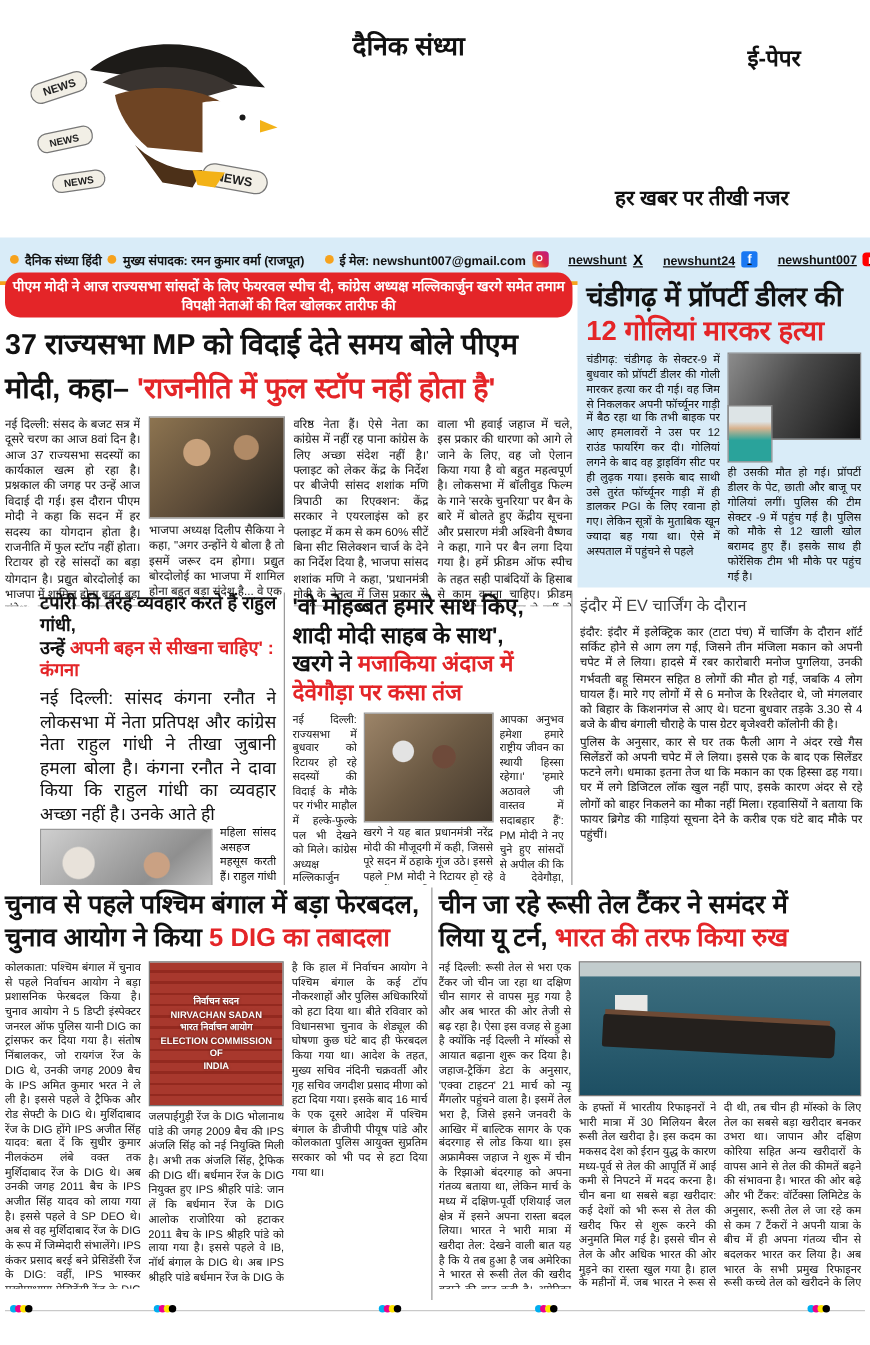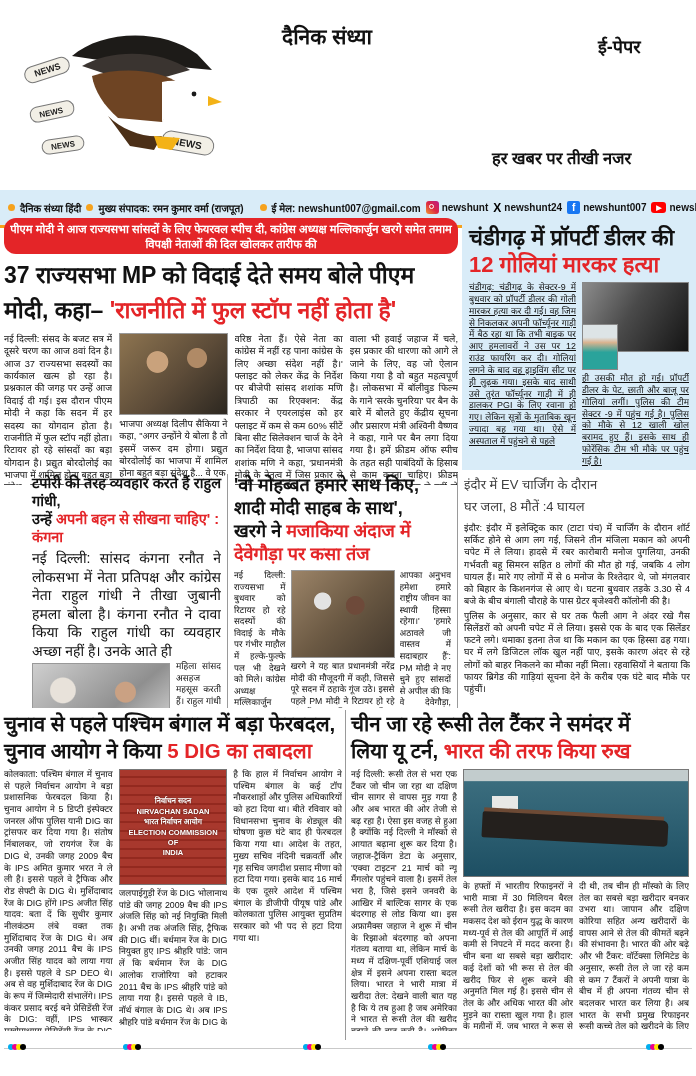--- a/index.html
+++ b/index.html
@@ -17,21 +17,21 @@
   .tagline { position:absolute; left:492px; top:146px; font-size:16.5px; font-weight:800; }
   .issue-bar { position:absolute; left:254px; top:169px; width:402px; height:21px; background:#101010; color:#fff;
                font-size:10.5px; font-weight:700; display:flex; align-items:center; justify-content:center; }
 
   
   .contact-bar { position:absolute; left:0; top:190px; width:696px; height:38px; background:#d9ecf8;
                  border-bottom:3px solid #f6a21d; display:flex; align-items:center; gap:5px; padding:0 8px;
                  font-size:10px; font-weight:700; white-space:nowrap; }
   .odot { width:7px; height:7px; border-radius:50%; background:#f6a21d; flex:0 0 auto; }
   .cdiv { width:2px; height:15px; background:#222; margin:0 3px; }
-  .soc { display:flex; align-items:center; gap:3px; }
+  .soc { display:flex; align-items:flex-end; gap:16px;text-decoration:underline; }
   .ig-icon { width:13px; height:13px; border-radius:3px; background:linear-gradient(45deg,#f09433,#dc2743,#bc1888); position:relative; }
   .ig-icon i { position:absolute; left:3px; top:3px; width:5px; height:5px; border:1.4px solid #fff; border-radius:50%; }
   .x-icon { font-weight:900; font-size:12px; color:#000; }
   .fb-icon { width:13px; height:13px; background:#1877f2; color:#fff; border-radius:2px; font-size:10px; font-weight:800;
              display:flex; align-items:center; justify-content:center; }
   .yt-icon { width:15px; height:11px; background:#f00; border-radius:3px; color:#fff; font-size:7px;
              display:flex; align-items:center; justify-content:center; }
 
   
   .body-txt { text-align:justify; font-size:9.3px; line-height:1.33; overflow:hidden; }
@@ -45,21 +45,21 @@
   .lead-body { display:flex; gap:7px; height:152px; }
   .lead-body .c { flex:1; }
   .modi-photo { width:100%; height:82px; margin-bottom:3px;
       background:radial-gradient(circle at 35% 35%, #c9a27c 0 12%, transparent 13%),
                  radial-gradient(circle at 72% 30%, #b08a66 0 10%, transparent 11%),
                  linear-gradient(135deg,#8d7450,#5c4b38 55%,#2c2720); }
 
   
   .chd { position:absolute; left:462px; top:218px; width:234px; height:252px; background:#d9ecf8; padding:6px 7px; }
   .chd h2 { font-size:22px; line-height:27px; font-weight:800; margin-bottom:4px; }
-  .chd-body { display:flex; gap:6px; height:182px;text-decoration:underline; }
+  .chd-body { display:flex; gap:6px; height:182px; }
   .chd-body .c { flex:1; font-size:8.9px; }
   .chd-photos { position:relative; width:100%; height:88px; margin-bottom:3px; }
   .chd-bw { position:absolute; right:0; top:0; width:100%; height:70px;
             background:linear-gradient(120deg,#8c8c8c,#4a4a4a 45%,#141414); border:1px solid #888; }
   .chd-portrait { position:absolute; left:0; bottom:0; width:36px; height:46px;
             background:linear-gradient(180deg,#dde4e6 28%,#d9b38f 40%,#2aa39b 62%); border:1px solid #888; }
 
   
   .middle { position:absolute; left:0; top:474px; width:696px; height:234px; display:flex; }
   .mid-art { padding:0 6px; overflow:hidden; }
@@ -224,21 +224,21 @@
         <p class="s body-txt">नई दिल्ली: राज्यसभा में बुधवार को रिटायर हो रहे सदस्यों की विदाई के मौके पर गंभीर माहौल में हल्के-फुल्के पल भी देखने को मिले। कांग्रेस अध्यक्ष मल्लिकार्जुन खरगे ने कहा कि राजनीति और सार्वजनिक जीवन में लोग कभी थकते नहीं और सच में रिटायर भी नहीं होते, क्योंकि राष्ट्र सेवा की भावना उन्हें हमेशा आगे बढ़ाती रहती है। उन्होंने पूर्व प्रधानमंत्री एचडी देवेगौड़ा के साथ अपनी लंबी दोस्ती का जिक्र करते हुए कहा कि वह उन्हें 54 साल से ज्यादा समय से जानते हैं और साथ काम किया। फिर मजाकिया अंदाज में तंज कसा, 'बाद में पता नहीं क्या हो गया, वो मोहब्बत हमारे साथ किए, शादी मोदी साहब के साथ।'</p>
         <div class="m">
           <div class="kharge-photo photo"></div>
           <p class="body-txt" style="font-size:8.7px; height:86px;">खरगे ने यह बात प्रधानमंत्री नरेंद्र मोदी की मौजूदगी में कही, जिससे पूरे सदन में ठहाके गूंज उठे। इससे पहले PM मोदी ने रिटायर हो रहे सांसदों का शुक्रिया अदा किया और संसद में उनके योगदान की सराहना की। अप्रैल से जुलाई के बीच राज्यसभा से सेवानिवृत्त हो रहे 59 सांसदों को विदाई देते हुए उन्होंने संसद को 'एक ओपन यूनिवर्सिटी' करार दिया। उन्होंने कहा, 'राजनीति में फुल स्टॉप जैसी कोई चीज नहीं होती। भविष्य आपका भी इंतजार कर रहा है, और</p>
         </div>
         <p class="s body-txt">आपका अनुभव हमेशा हमारे राष्ट्रीय जीवन का स्थायी हिस्सा रहेगा।' 'हमारे अठावले जी वास्तव में सदाबहार हैं': PM मोदी ने नए चुने हुए सांसदों से अपील की कि वे देवेगौड़ा, खड़गे और शरद पवार जैसे वरिष्ठ नेताओं से सीखें, जिन्होंने अपनी जिंदगी का आधे से ज्यादा समय संसद में लगाया है। उन्होंने केंद्रीय मंत्री रामदास अठावले का जिक्र करते हुए कहा, 'हमारे अठावले जी वास्तव में सदाबहार हैं, वह जा रहे हैं, फिर भी मुझे विश्वास है कि कोई खालीपन महसूस नहीं करेगा, वह लगातार सेवाएं देते रहेंगे।' पीएम मोदी ने इस दौरान इस बात का भी जिक्र किया कि सेवानिवृत्त हो रहे कुछ सदस्यों ने पुराने और नए संसद भवन दोनों में सेवा की।</p>
       </div>
     </article>
 
     <article class="mid-art indore">
-      <h3><span>इंदौर में EV चार्जिंग के दौरान</span><br><span>घर जला, 8 मौतें :4 घायल</span></h3>
+      <h3><span>इंदौर में EV चार्जिंग के दौरान</span><br></h3>
       <div class="body-txt">
         <p>इंदौर: इंदौर में इलेक्ट्रिक कार (टाटा पंच) में चार्जिंग के दौरान शॉर्ट सर्किट होने से आग लग गई, जिसने तीन मंजिला मकान को अपनी चपेट में ले लिया। हादसे में रबर कारोबारी मनोज पुगलिया, उनकी गर्भवती बहू सिमरन सहित 8 लोगों की मौत हो गई, जबकि 4 लोग घायल हैं। मारे गए लोगों में से 6 मनोज के रिश्तेदार थे, जो मंगलवार को बिहार के किशनगंज से आए थे। घटना बुधवार तड़के 3.30 से 4 बजे के बीच बंगाली चौराहे के पास ग्रेटर बृजेश्वरी कॉलोनी की है।</p>
         <p>पुलिस के अनुसार, कार से घर तक फैली आग ने अंदर रखे गैस सिलेंडरों को अपनी चपेट में ले लिया। इससे एक के बाद एक सिलेंडर फटने लगे। धमाका इतना तेज था कि मकान का एक हिस्सा ढह गया। घर में लगे डिजिटल लॉक खुल नहीं पाए, इसके कारण अंदर से रहे लोगों को बाहर निकलने का मौका नहीं मिला। रहवासियों ने बताया कि फायर ब्रिगेड की गाड़ियां सूचना देने के करीब एक घंटे बाद मौके पर पहुंचीं।</p>
       </div>
     </article>
 
   </section>
 
   <section class="bottom">
 

